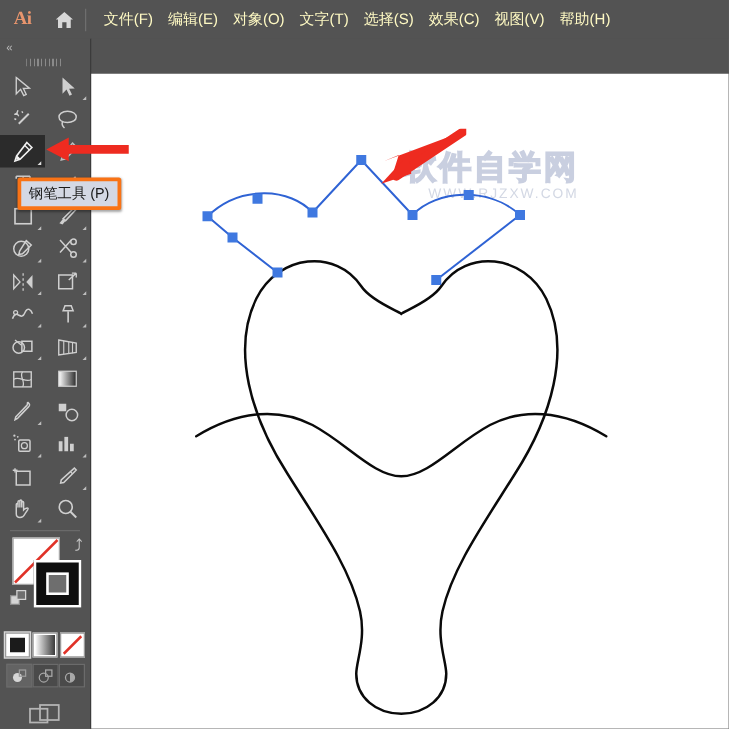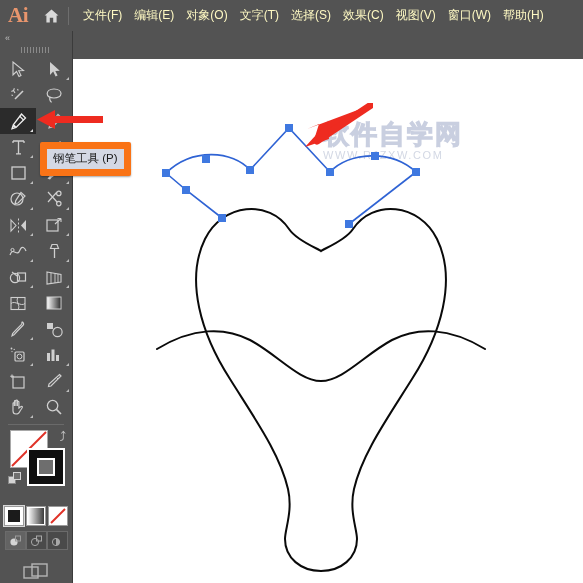--- a/index.html
+++ b/index.html
@@ -27,21 +27,21 @@
     left: 0; top: 0;
     width: 583px; height: 31px;
     background: #535353;
     display: flex;
     align-items: center;
   }
   .ai-logo {
     width: 36px; height: 31px;
     display: flex; align-items: center; justify-content: center;
     color: #e8956d;
-    font-size: 21px;
+    font-size: 15px;
     font-weight: bold;
     font-family: "Liberation Serif", "DejaVu Serif", serif;
     letter-spacing: -0.5px;
   }
   .home-btn {
     width: 30px; height: 31px;
     display: flex; align-items: center; justify-content: center;
   }
   .menu-sep {
     width: 1px; height: 18px;
@@ -232,20 +232,21 @@
   }
 
   
   .canvas-wrap {
     position: absolute;
     left: 73px; top: 59px;
     width: 510px;
     height: 524px;
     background: #ffffff;
     overflow: hidden;
+    text-align: right;
   }
   .canvas-svg {
     position: absolute;
     left: 0; top: 0;
   }
 
   
   .watermark {
     position: absolute;
     left: 250px; top: 62px;
@@ -265,23 +266,23 @@
     font-size: 11px;
     color: #d3d8e4;
     letter-spacing: 1.6px;
     margin-top: 2px;
     font-family: "Liberation Sans", sans-serif;
   }
 
   
   .tooltip {
     position: absolute;
-    left: 40px; top: 142px;
+    left: 14px; top: 142px;
     background: #d4d8e4;
-    border: 7px solid #f97316;
+    border: 3px solid #f97316;
     border-radius: 2px;
     padding: 2px 6px 3px 6px;
     color: #1a1a1a;
     font-size: 11.5px;
     white-space: nowrap;
     box-shadow: 0 1px 2px rgba(0,0,0,0.35);
     z-index: 40;
   }
 
   
@@ -301,21 +302,20 @@
     </div>
     <div class="menu-sep"></div>
     <div class="menu-items">
       <span class="menu-item">文件(F)</span>
       <span class="menu-item">编辑(E)</span>
       <span class="menu-item">对象(O)</span>
       <span class="menu-item">文字(T)</span>
       <span class="menu-item">选择(S)</span>
       <span class="menu-item">效果(C)</span>
       <span class="menu-item">视图(V)</span>
-      <span class="menu-item">窗口(W)</span>
       <span class="menu-item">帮助(H)</span>
     </div>
   </div>
 
 
   <div class="toolpanel">
     <div class="tp-collapse">«</div>
     <div class="tp-grip">
         <i></i>
       </div>

